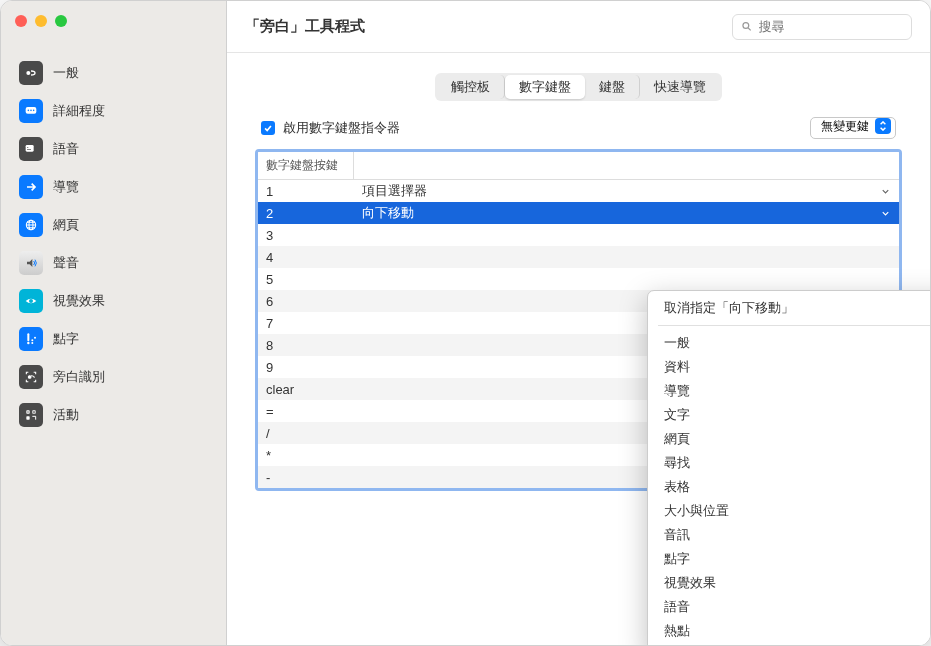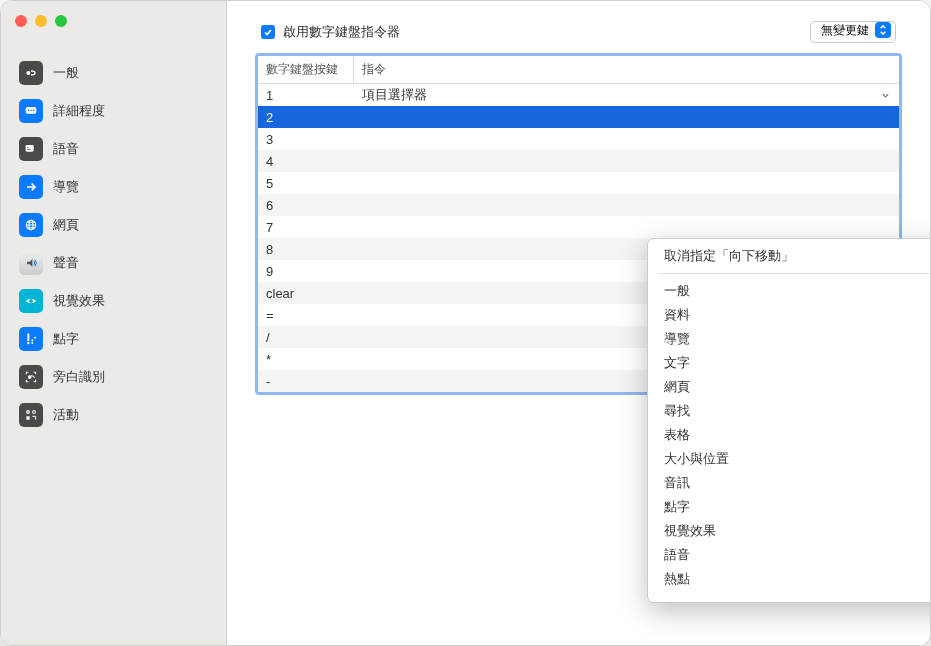--- a/index.html
+++ b/index.html
@@ -353,22 +353,40 @@
               <circle cx="7.5" cy="7.5" r="1" fill="#4a4a4a"></circle>
               <path d="M15 7 L18 7 M15 8.5 L18 8.5" stroke="#4a4a4a"></path>
             </svg>
           </span>
         <span>活動</span>
       </div>
     </div>
   </div>
 
   <div class="main">
+    <div class="topbar">
+      <div class="title">「旁白」工具程式</div>
+      <div class="searchbox">
+        <svg width="13" height="13" viewBox="0 0 24 24" fill="none" stroke="#999" stroke-width="2.5">
+            <circle cx="10" cy="10" r="6"></circle>
+            <path d="M15 15 L20 20"></path>
+          </svg>
+        <input type="text" placeholder="搜尋" style="">
+      </div>
+    </div>
 
     <div class="content">
+      <div class="seg-control">
+        <div class="seg">
+          <div class="seg-item">觸控板</div>
+          <div class="seg-item active">數字鍵盤</div>
+          <div class="seg-item">鍵盤</div>
+          <div class="seg-item">快速導覽</div>
+        </div>
+      </div>
 
       <div class="controls-row">
         <div class="checkbox-wrap">
           <span class="checkbox">
               <svg viewBox="0 0 24 24" fill="none" stroke="#fff" stroke-width="4">
                 <path d="M5 13 L10 18 L19 7"></path>
               </svg>
             </span>
           <span>啟用數字鍵盤指令器</span>
         </div>
@@ -381,34 +399,39 @@
             <svg viewBox="0 0 10 6" fill="none" stroke="#fff" stroke-width="1.8">
                 <path d="M2 2 L5 5 L8 2"></path>
               </svg>
           </span>
         </div>
       </div>
 
       <div class="table-wrap">
         <div class="table-head">
           <div class="th-key">數字鍵盤按鍵</div>
-          <div class="th-cmd">指令</div>
         </div>
         <div class="table-body" id="tbody">
             <div class="trow">
               <div class="td-key">1</div>
               <div class="td-cmd">
                 <span>項目選擇器</span>
                 <svg width="11" height="11" viewBox="0 0 24 24">
                   <path d="M6 9 L12 15 L18 9" fill="none" class="chev-down" stroke-width="2.5"></path>
                 </svg>
               </div>
             </div>
             <div class="trow selected">
               <div class="td-key">2</div>
+              <div class="td-cmd">
+                <span>向下移動</span>
+                <svg width="11" height="11" viewBox="0 0 24 24">
+                  <path d="M6 9 L12 15 L18 9" fill="none" class="chev-down" stroke-width="2.5"></path>
+                </svg>
+              </div>
             </div>
             <div class="trow">
               <div class="td-key">3</div>
               <div class="td-cmd">
                 <span></span>
               </div>
             </div>
             <div class="trow">
               <div class="td-key">4</div>
               <div class="td-cmd">

